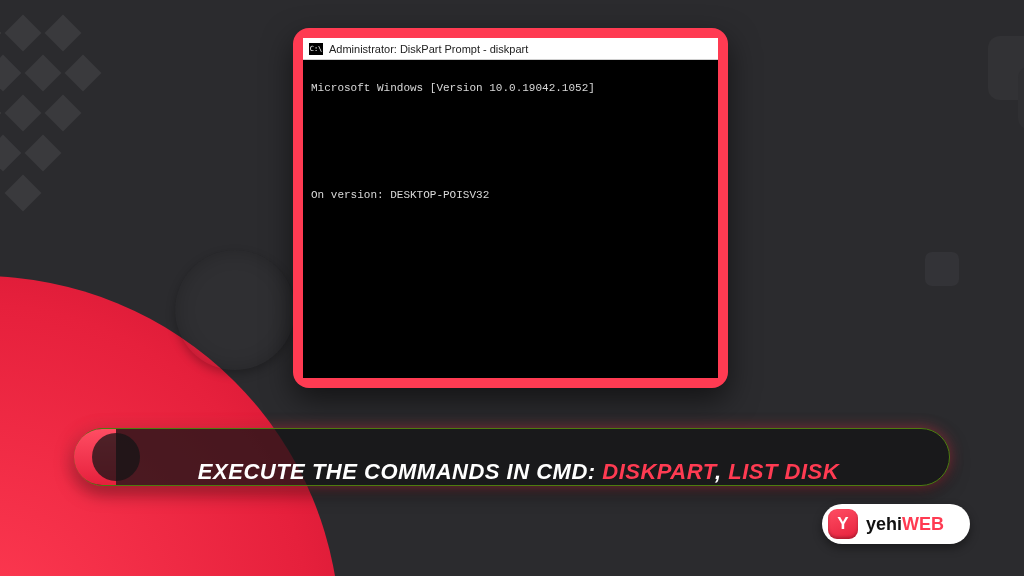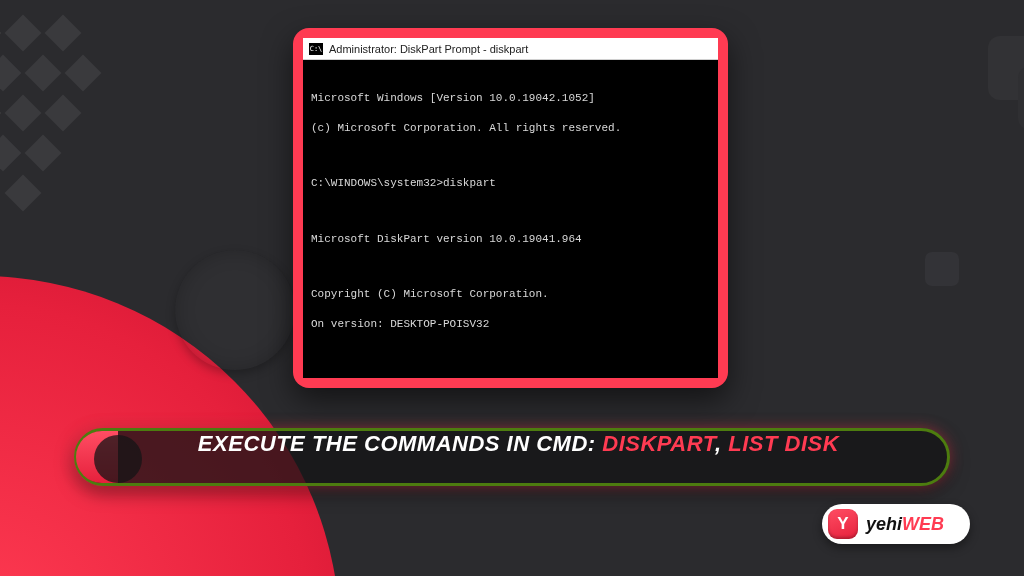--- a/index.html
+++ b/index.html
@@ -105,44 +105,44 @@
     background: #000;
     display: inline-flex;
     align-items: center;
     justify-content: center;
     color: #fff;
     font-size: 7px;
     font-family: monospace;
   }
   .console {
     flex: 1;
-    padding: 16px 8px;
+    padding: 6px 8px;
     color: #d9d9d9;
     font-family: "Consolas", "Courier New", monospace;
     font-size: 11px;
     line-height: 1.35;
     white-space: pre;
     overflow: hidden;
   }
   .console .row { white-space: pre; }
   .console .blank { height: 11px; }
 
   
   .caption-bar {
     position: absolute;
     left: 74px;
     top: 428px;
     width: 876px;
     height: 58px;
     background: rgba(20,20,22,0.75);
-    border: 3px solid #4d7c0f;
+    border: 1px solid #4d7c0f;
     border-radius: 30px;
     box-shadow: 0 0 14px rgba(255,59,82,0.45), 0 6px 18px rgba(0,0,0,0.5);
     display: flex;
-    align-items: flex-start;
+    align-items: flex-end;
     z-index: 3;
   }
   .caption-bar .pill-left {
     width: 42px;
     height: 100%;
     background: linear-gradient(180deg,#ff4d63,#e6203c);
     border-radius: 30px 0 0 30px;
     position: relative;
     margin-left: -1px;
   }
@@ -186,21 +186,20 @@
     border-radius: 9px;
     background: linear-gradient(160deg,#ff4d63,#e6203c);
     display:flex; align-items:center; justify-content:center;
     color:#fff; font-weight:900; font-size:17px;
     box-shadow: inset 0 -2px 3px rgba(0,0,0,0.25);
   }
   .brand .txt {
     font-weight: 900;
     font-size: 18px;
     color: #111;
-    font-style: italic;
   }
   .brand .txt .sub { color: #ff3b52; }
 </style>
 </head>
 <body>
 
 <div class="bg-shapes">
   <div class="diamond-grid">
     <div class="d" style="top:0;left:40px"></div>
     <div class="d" style="top:0;left:80px"></div>
@@ -226,27 +225,23 @@
 </div>
 
 <div class="terminal-frame">
   <div class="terminal-window">
     <div class="titlebar">
       <span class="cmd-icon">C:\</span>
       <span>Administrator: DiskPart Prompt - diskpart</span>
     </div>
     <div class="console">
 <div class="row">Microsoft Windows [Version 10.0.19042.1052]</div>
-<div class="row">(c) Microsoft Corporation. All rights reserved.</div>
-<div class="blank"></div>
-<div class="row">C:\WINDOWS\system32&gt;diskpart</div>
-<div class="blank"></div>
-<div class="row">Microsoft DiskPart version 10.0.19041.964</div>
-<div class="blank"></div>
-<div class="row">Copyright (C) Microsoft Corporation.</div>
+<div class="blank"></div>
+<div class="blank"></div>
+<div class="blank"></div>
 <div class="row">On version: DESKTOP-POISV32</div>
 <div class="blank"></div>
 
 
 
 
     </div>
   </div>
 </div>
 

